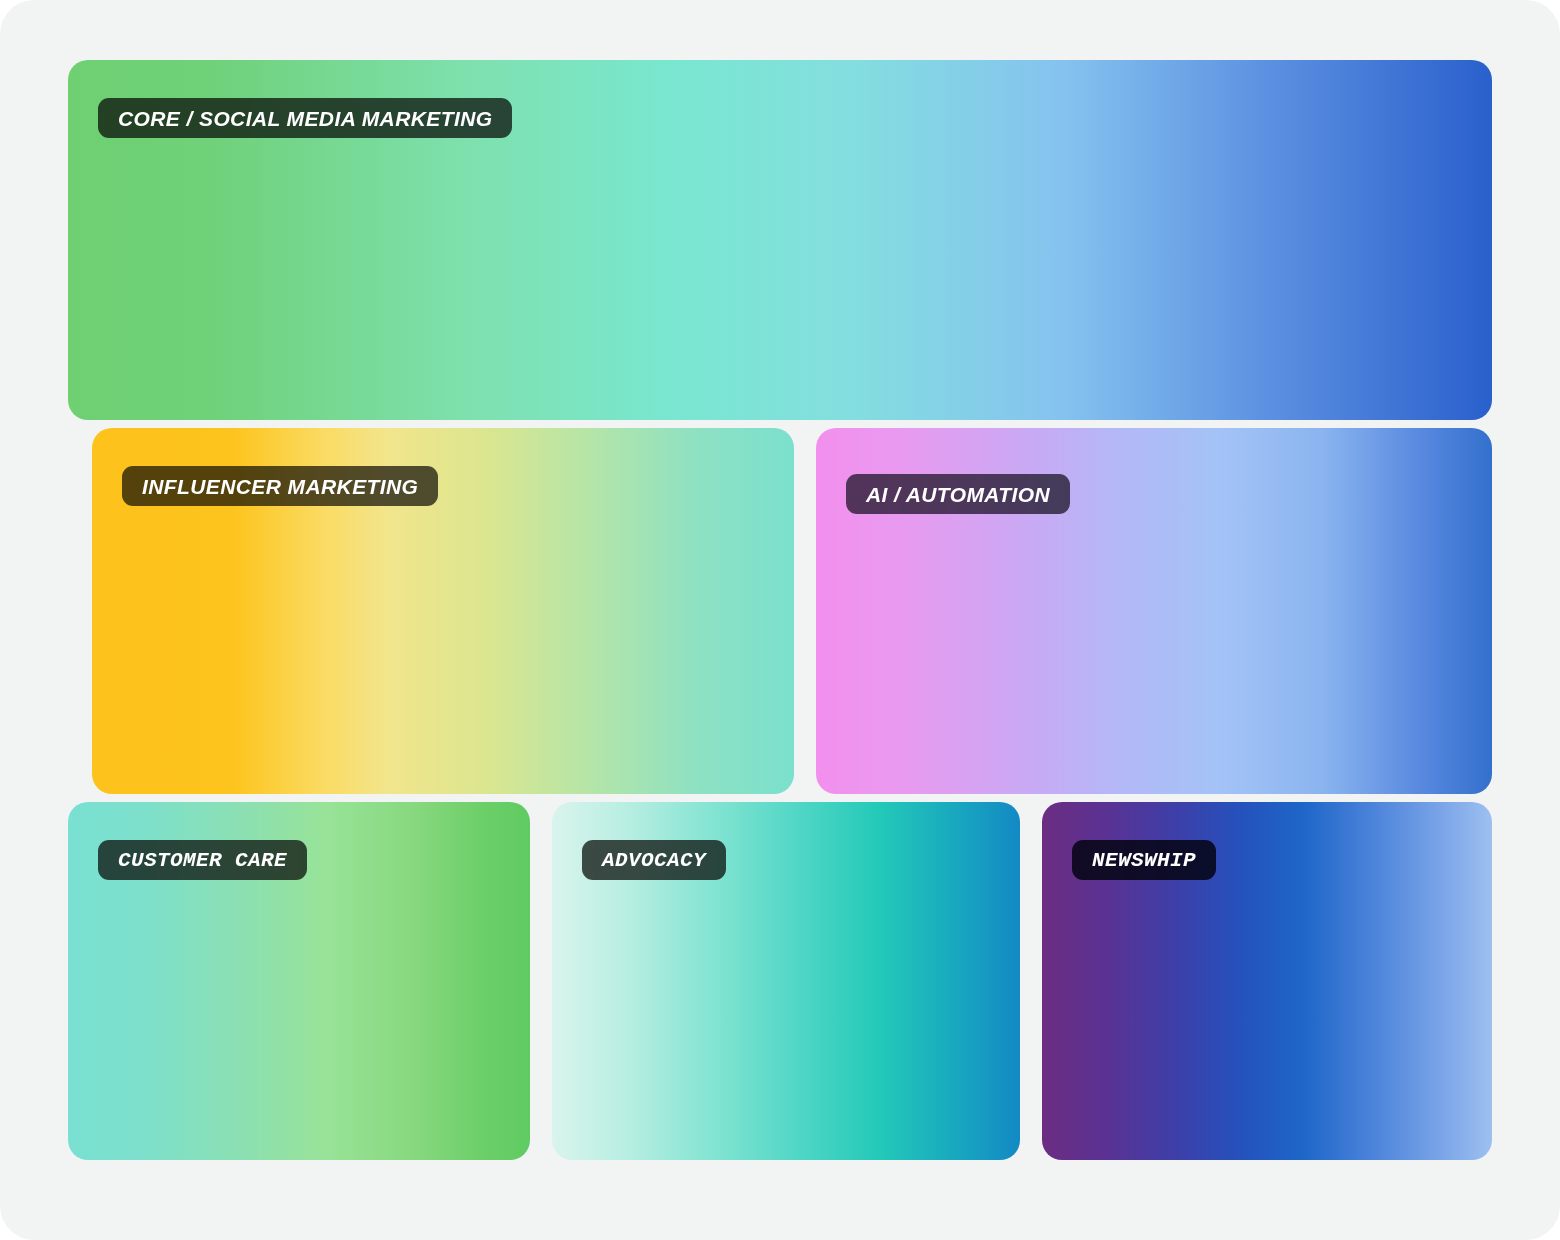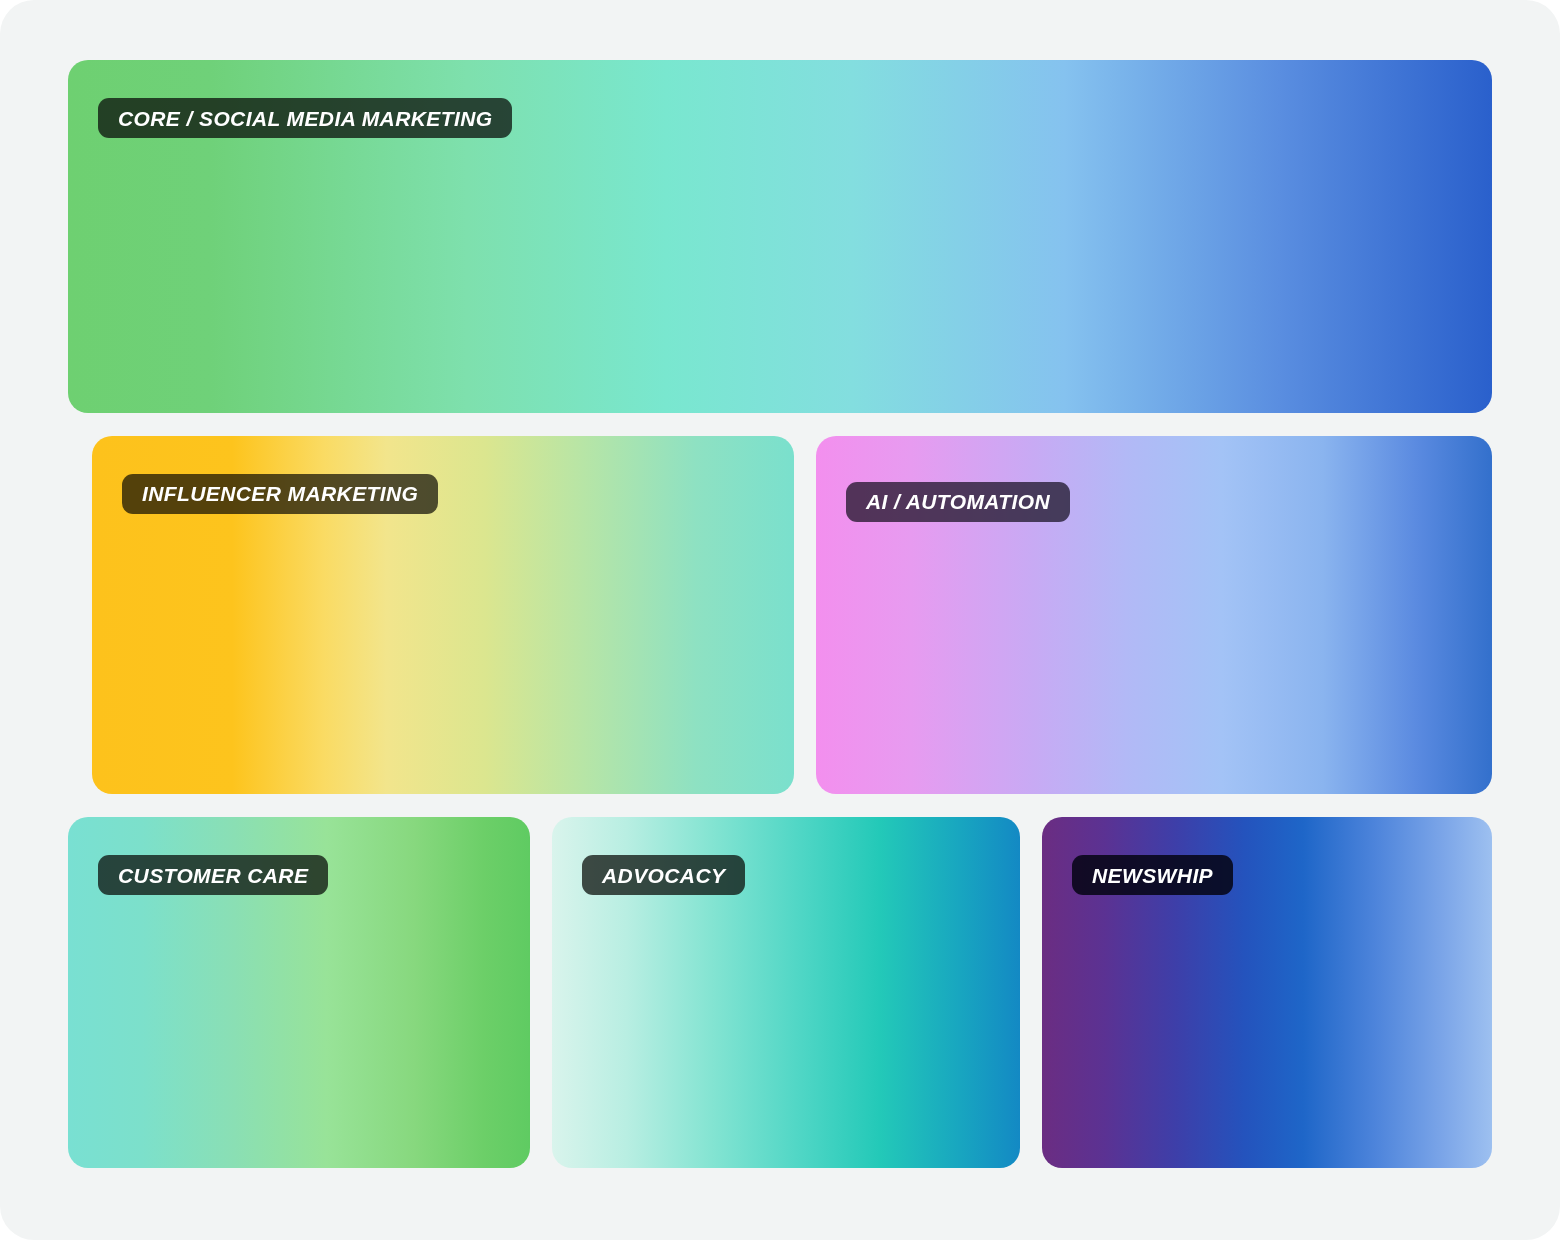--- a/index.html
+++ b/index.html
@@ -24,33 +24,33 @@
     position: absolute;
     left: 0px;
     top: 0px;
     width: 1560px;
     height: 1240px;
     background: #f2f4f4;
     border-radius: 34px;
     padding: 60px 68px 72px 68px;
     display: flex;
     flex-direction: column;
-    gap: 23px;
+    gap: 8px;
   }
 
   .grid-row {
     display: flex;
     flex-direction: row;
     gap: 22px;
     width: 100%;
   }
 
   .row-top    { height: 360px; }
   .row-middle { height: 366px; padding-left: 24px; }
-  .row-bottom { height: 358px; }
+  .row-bottom { height: 358px; font-family: Liberation Mono, monospace; }
 
   .card {
     position: relative;
     border-radius: 20px;
     overflow: hidden;
     flex: 1 1 auto;
   }
 
   
   .card-core {

